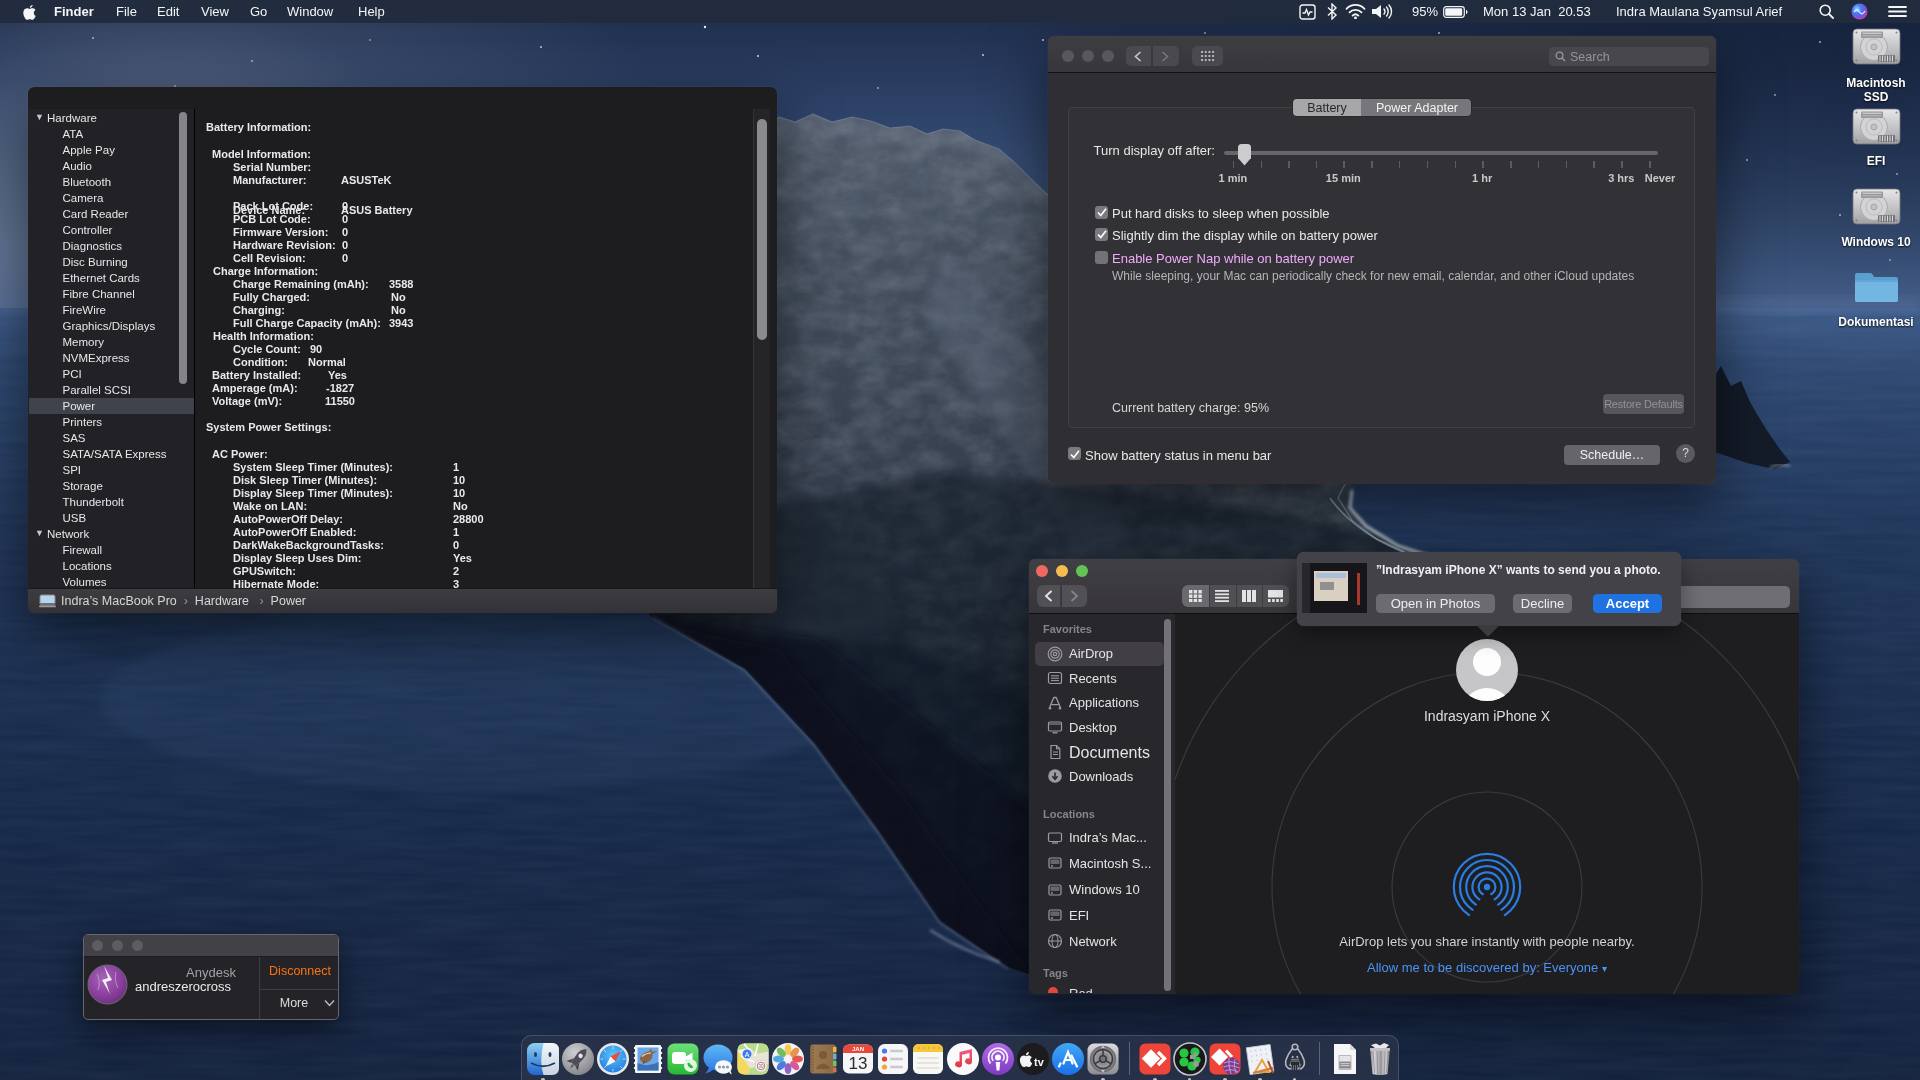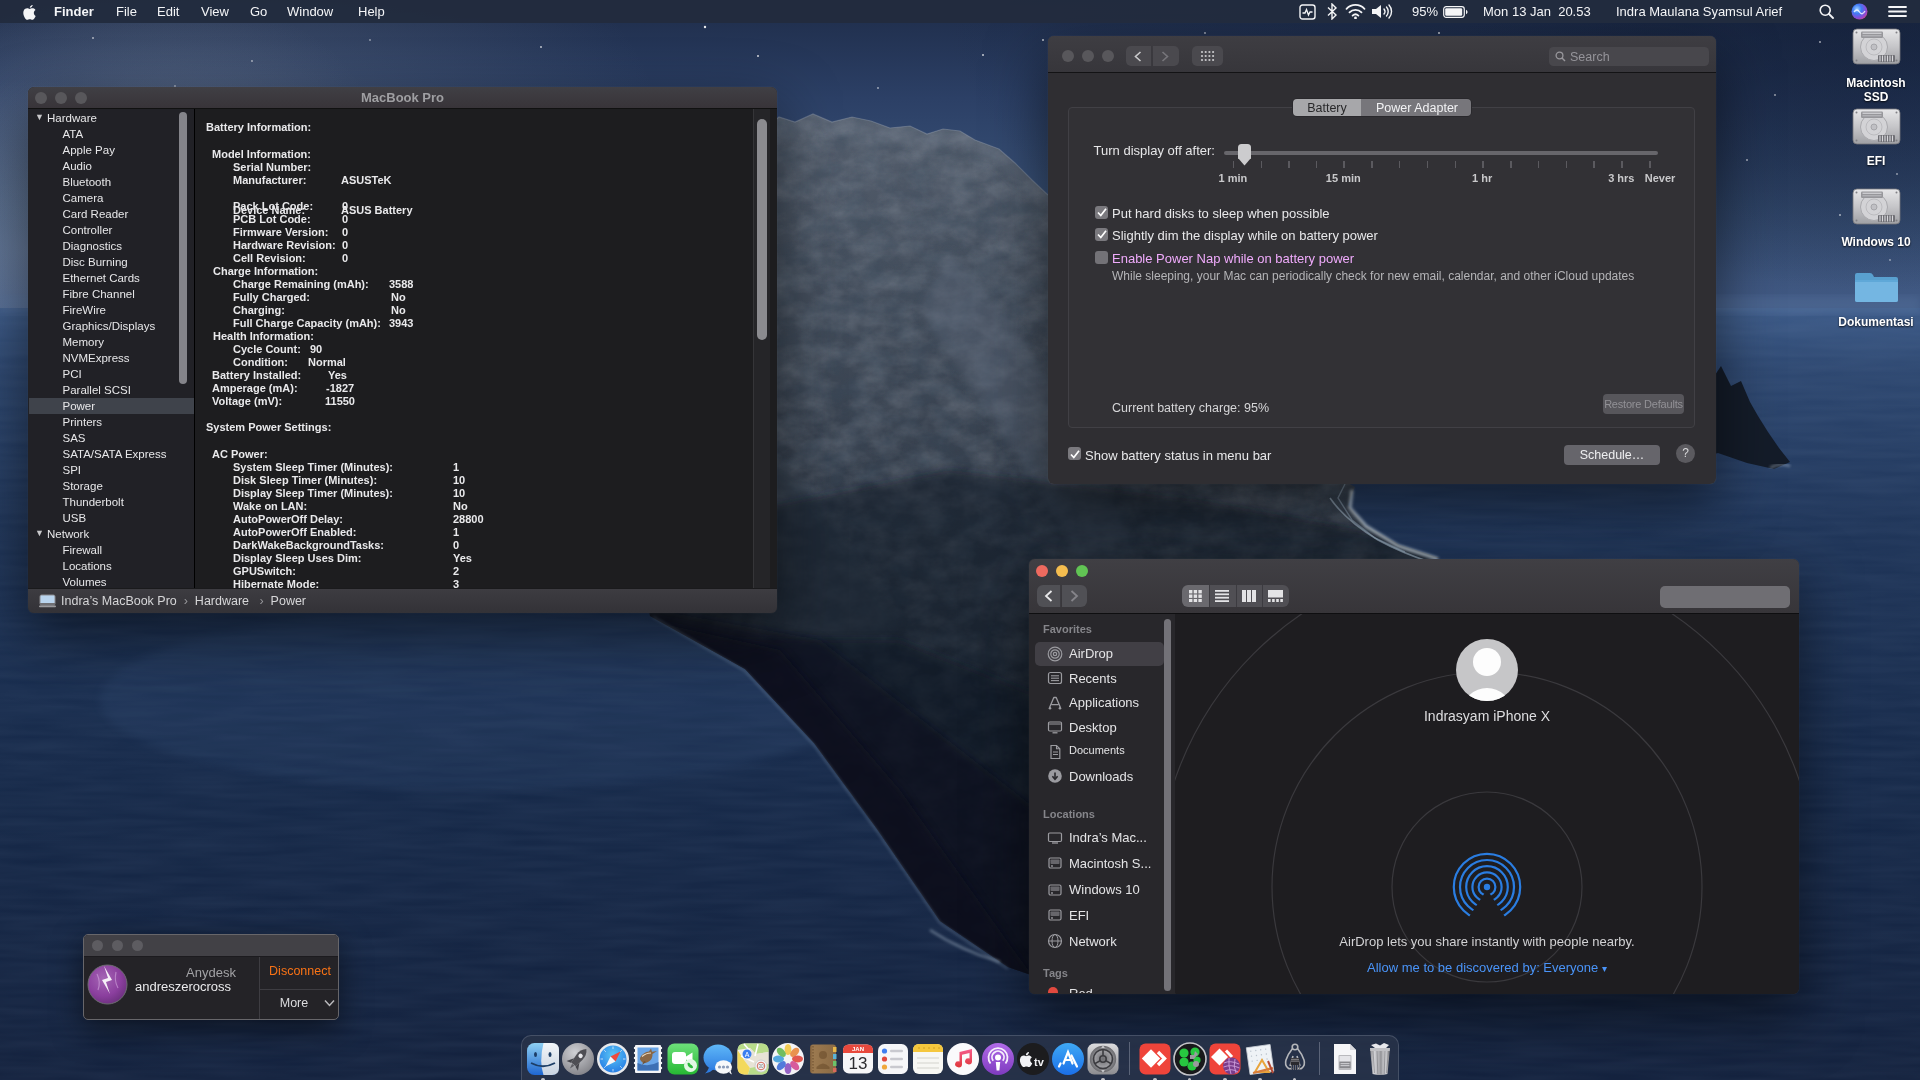--- a/index.html
+++ b/index.html
@@ -236,26 +236,20 @@
         <g stroke="#f4f5f7" stroke-width="1.8" stroke-linecap="round">
           <line x1="1" y1="2" x2="18" y2="2"></line>
           <line x1="1" y1="6.5" x2="18" y2="6.5"></line>
           <line x1="1" y1="11" x2="18" y2="11"></line>
         </g>
       </svg>
 </div>
 
 <div id="deskicons"></div>
 <div id="sysinfo" class="win">
-  <div class="titlebar">
-    <div class="tl" style="left:7px;top:5px;background:#58575b;"></div>
-    <div class="tl" style="left:27px;top:5px;background:#58575b;"></div>
-    <div class="tl" style="left:47px;top:5px;background:#58575b;"></div>
-    <div style="position:absolute;left:0;right:0;top:3px;text-align:center;font-size:13px;font-weight:bold;color:#9f9fa2;">MacBook Pro</div>
-  </div>
   <div class="side"></div>
   <div class="sdivider"></div>
 
   <div style="position:absolute;left:1px;top:311px;width:165px;height:16px;background:#3f434b;"></div>
 
   <div style="position:absolute;left:151px;top:25px;width:8px;height:272px;border-radius:4px;background:#84848a;"></div>
   <div id="sitems">
         <div class="sirow" style="left:0;top:23px;width:166px;">
           <span style="position:absolute;left:7px;top:-1px;font-size:9px;color:#c8c8ca;">▼</span>
           <span style="position:absolute;left:19px;">Hardware</span>
@@ -680,21 +674,21 @@
           <line x1="2.2" y1="5" x2="13.8" y2="5" stroke="#9b9ba0" stroke-width="1"></line>
           <line x1="5.5" y1="13.8" x2="10.5" y2="13.8" stroke="#9b9ba0" stroke-width="1.3"></line>
         </svg>
         <div style="position:absolute;left:40px;top:160.5px;font-size:13px;color:#e4e4e6;">Desktop</div>
         <svg style="position:absolute;left:18px;top:184.5px" width="16" height="16" viewBox="0 0 16 16">
           <path d="M4,1.5 L9.5,1.5 L12.8,4.8 L12.8,14.5 L4,14.5 Z" fill="none" stroke="#9b9ba0" stroke-width="1.2"></path>
           <path d="M9.5,1.5 L9.5,4.8 L12.8,4.8" fill="none" stroke="#9b9ba0" stroke-width="1.1"></path>
           <line x1="6" y1="8" x2="11" y2="8" stroke="#9b9ba0" stroke-width="1"></line>
           <line x1="6" y1="10.5" x2="11" y2="10.5" stroke="#9b9ba0" stroke-width="1"></line>
         </svg>
-        <div style="position:absolute;left:40px;top:185.0px;font-size:11px;color:#e4e4e6;">Documents</div>
+        <div style="position:absolute;left:40px;top:185.0px;font-size:16px;color:#e4e4e6;">Documents</div>
         <svg style="position:absolute;left:18px;top:209px" width="16" height="16" viewBox="0 0 16 16">
           <circle cx="8" cy="8" r="6.8" fill="#9b9ba0"></circle>
           <line x1="8" y1="4.5" x2="8" y2="10.5" stroke="#28272b" stroke-width="1.6"></line>
           <path d="M5.4,8.3 L8,11.2 L10.6,8.3" fill="none" stroke="#28272b" stroke-width="1.6"></path>
         </svg>
         <div style="position:absolute;left:40px;top:209.5px;font-size:13px;color:#e4e4e6;">Downloads</div>
         <div style="position:absolute;left:14px;top:249.0px;font-size:11px;font-weight:bold;color:#85858a;">Locations</div>
         <svg style="position:absolute;left:18px;top:270px" width="16" height="16" viewBox="0 0 16 16">
           <rect x="1.5" y="4" width="13" height="8.5" rx="1.2" fill="none" stroke="#9b9ba0" stroke-width="1.2"></rect>
           <line x1="5" y1="14" x2="11" y2="14" stroke="#9b9ba0" stroke-width="1.3"></line>
@@ -762,20 +756,36 @@
               <path d="M0,2.5 L-22,36 L22,36 Z" fill="#000"></path>
             </mask>
       </g>
     </svg>
     <div style="position:absolute;left:212px;top:93.5px;width:200px;text-align:center;font-size:14px;color:#dedee0;">Indrasyam iPhone X</div>
     <div style="position:absolute;left:112px;top:319.5px;width:400px;text-align:center;font-size:13px;color:#d2d2d4;">AirDrop lets you share instantly with people nearby.</div>
     <div style="position:absolute;left:112px;top:345.5px;width:400px;text-align:center;font-size:13px;color:#4a94f8;">Allow me to be discovered by: Everyone <span style="font-size:10px;">▾</span></div>
   </div>
 </div>
 
+<div id="popup" style="position:absolute;left:1297px;top:552px;width:384px;height:74px;background:#434248;border-radius:7px;box-shadow:0 8px 22px rgba(0,0,0,.38),0 0 1px rgba(255,255,255,.3);z-index:30;">
+  <div style="position:absolute;left:178px;top:73px;width:26px;height:14px;overflow:hidden;">
+        <div style="position:absolute;left:4px;top:-10px;width:18px;height:18px;background:#3b3a40;transform:rotate(45deg);"></div>
+      </div>
+  <div style="position:absolute;left:5px;top:11px;width:65px;height:50px;background:#15151a;overflow:hidden;">
+    <div style="position:absolute;left:12px;top:8px;width:34px;height:30px;background:#d9d0c2;"></div>
+    <div style="position:absolute;left:14px;top:10px;width:30px;height:5px;background:#a8c0dc;"></div>
+    <div style="position:absolute;left:18px;top:19px;width:14px;height:8px;background:#90908f;"></div>
+    <div style="position:absolute;left:55px;top:10px;width:3px;height:32px;background:#a8392f;"></div>
+    <div style="position:absolute;left:0px;top:0px;width:8px;height:50px;background:#26262b;"></div>
+  </div>
+  <div style="position:absolute;left:79px;top:11px;font-size:12px;font-weight:bold;color:#f0f0f2;white-space:nowrap;">”Indrasyam iPhone X” wants to send you a photo.</div>
+  <div style="position:absolute;left:79px;top:42px;width:119px;height:19px;background:#6c6b71;border-radius:4.5px;color:#eeeef0;font-size:13px;text-align:center;line-height:19px;">Open in Photos</div>
+  <div style="position:absolute;left:216px;top:42px;width:59px;height:19px;background:#6c6b71;border-radius:4.5px;color:#eeeef0;font-size:13px;text-align:center;line-height:19px;">Decline</div>
+  <div style="position:absolute;left:296px;top:42px;width:69px;height:19px;background:#2071e1;border-radius:4.5px;color:#ffffff;font-size:13px;font-weight:bold;text-align:center;line-height:19px;">Accept</div>
+</div>
 <div id="anydesk">
   <div style="position:absolute;left:0;top:0;right:0;height:22px;background:#424146;border-radius:4px 4px 0 0;border-bottom:1px solid #1c1b1f;">
     <div class="tl" style="left:8px;top:5px;width:11px;height:11px;background:#5d5c61;"></div>
     <div class="tl" style="left:28px;top:5px;width:11px;height:11px;background:#5d5c61;"></div>
     <div class="tl" style="left:48px;top:5px;width:11px;height:11px;background:#5d5c61;"></div>
     <div style="position:absolute;left:0;right:0;top:3px;text-align:center;font-size:13px;color:#a2a2a5;margin-top:27px;">Anydesk</div>
   </div>
   <svg style="position:absolute;left:3px;top:29px" width="41" height="41" viewBox="0 0 41 41">
     <defs>
           <radialGradient id="avg" cx="0.4" cy="0.35" r="0.8">

